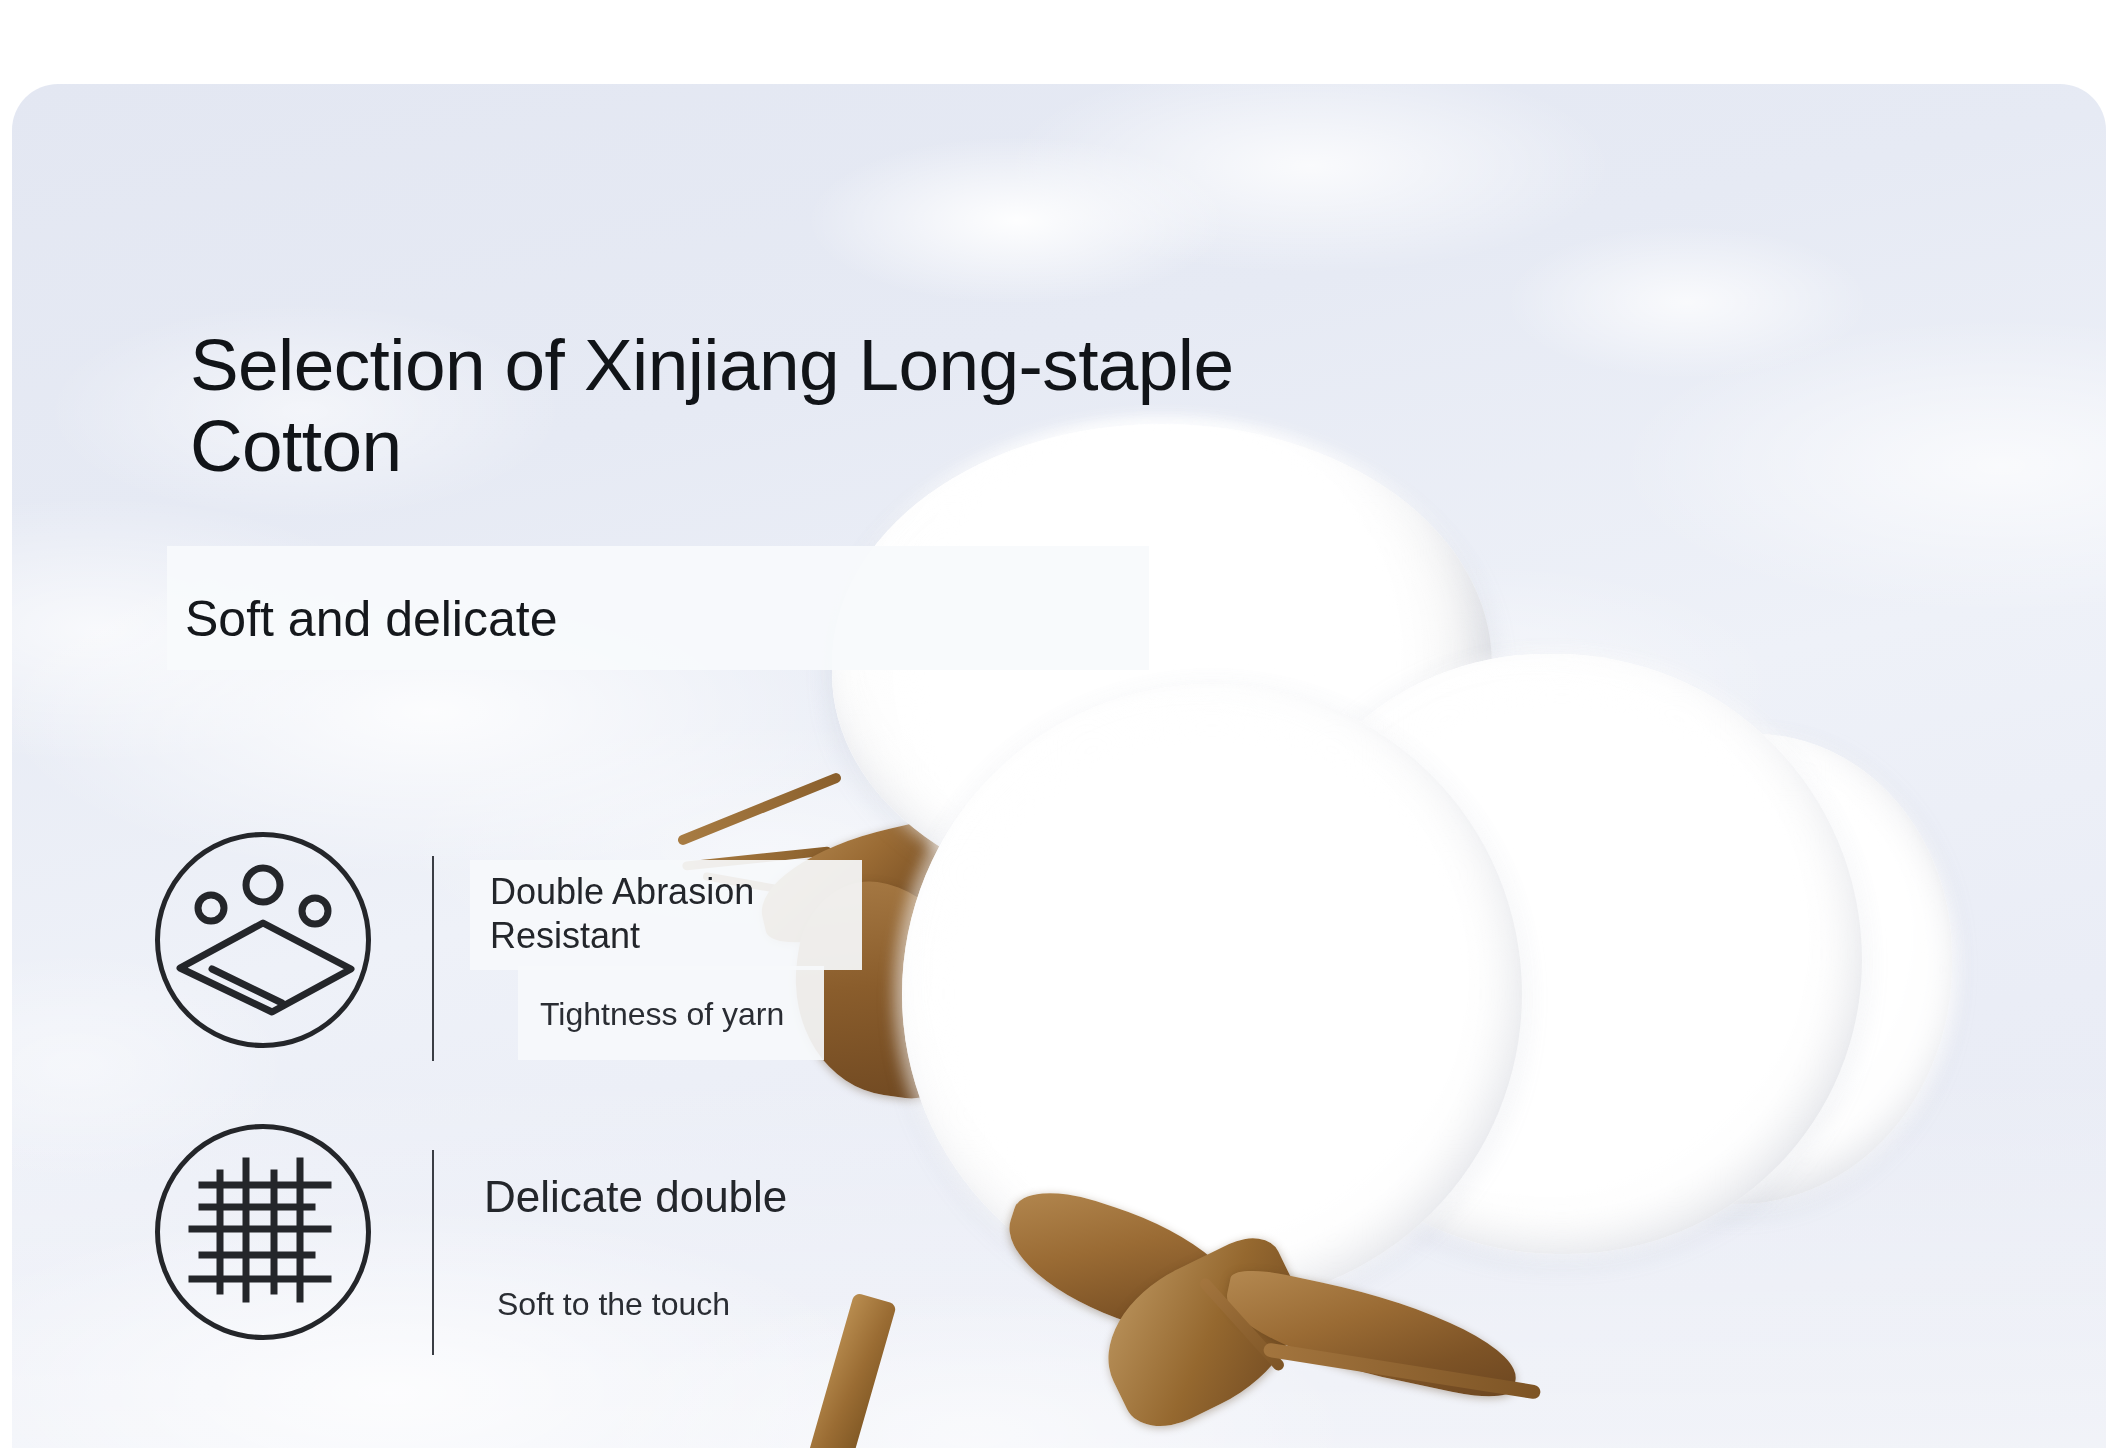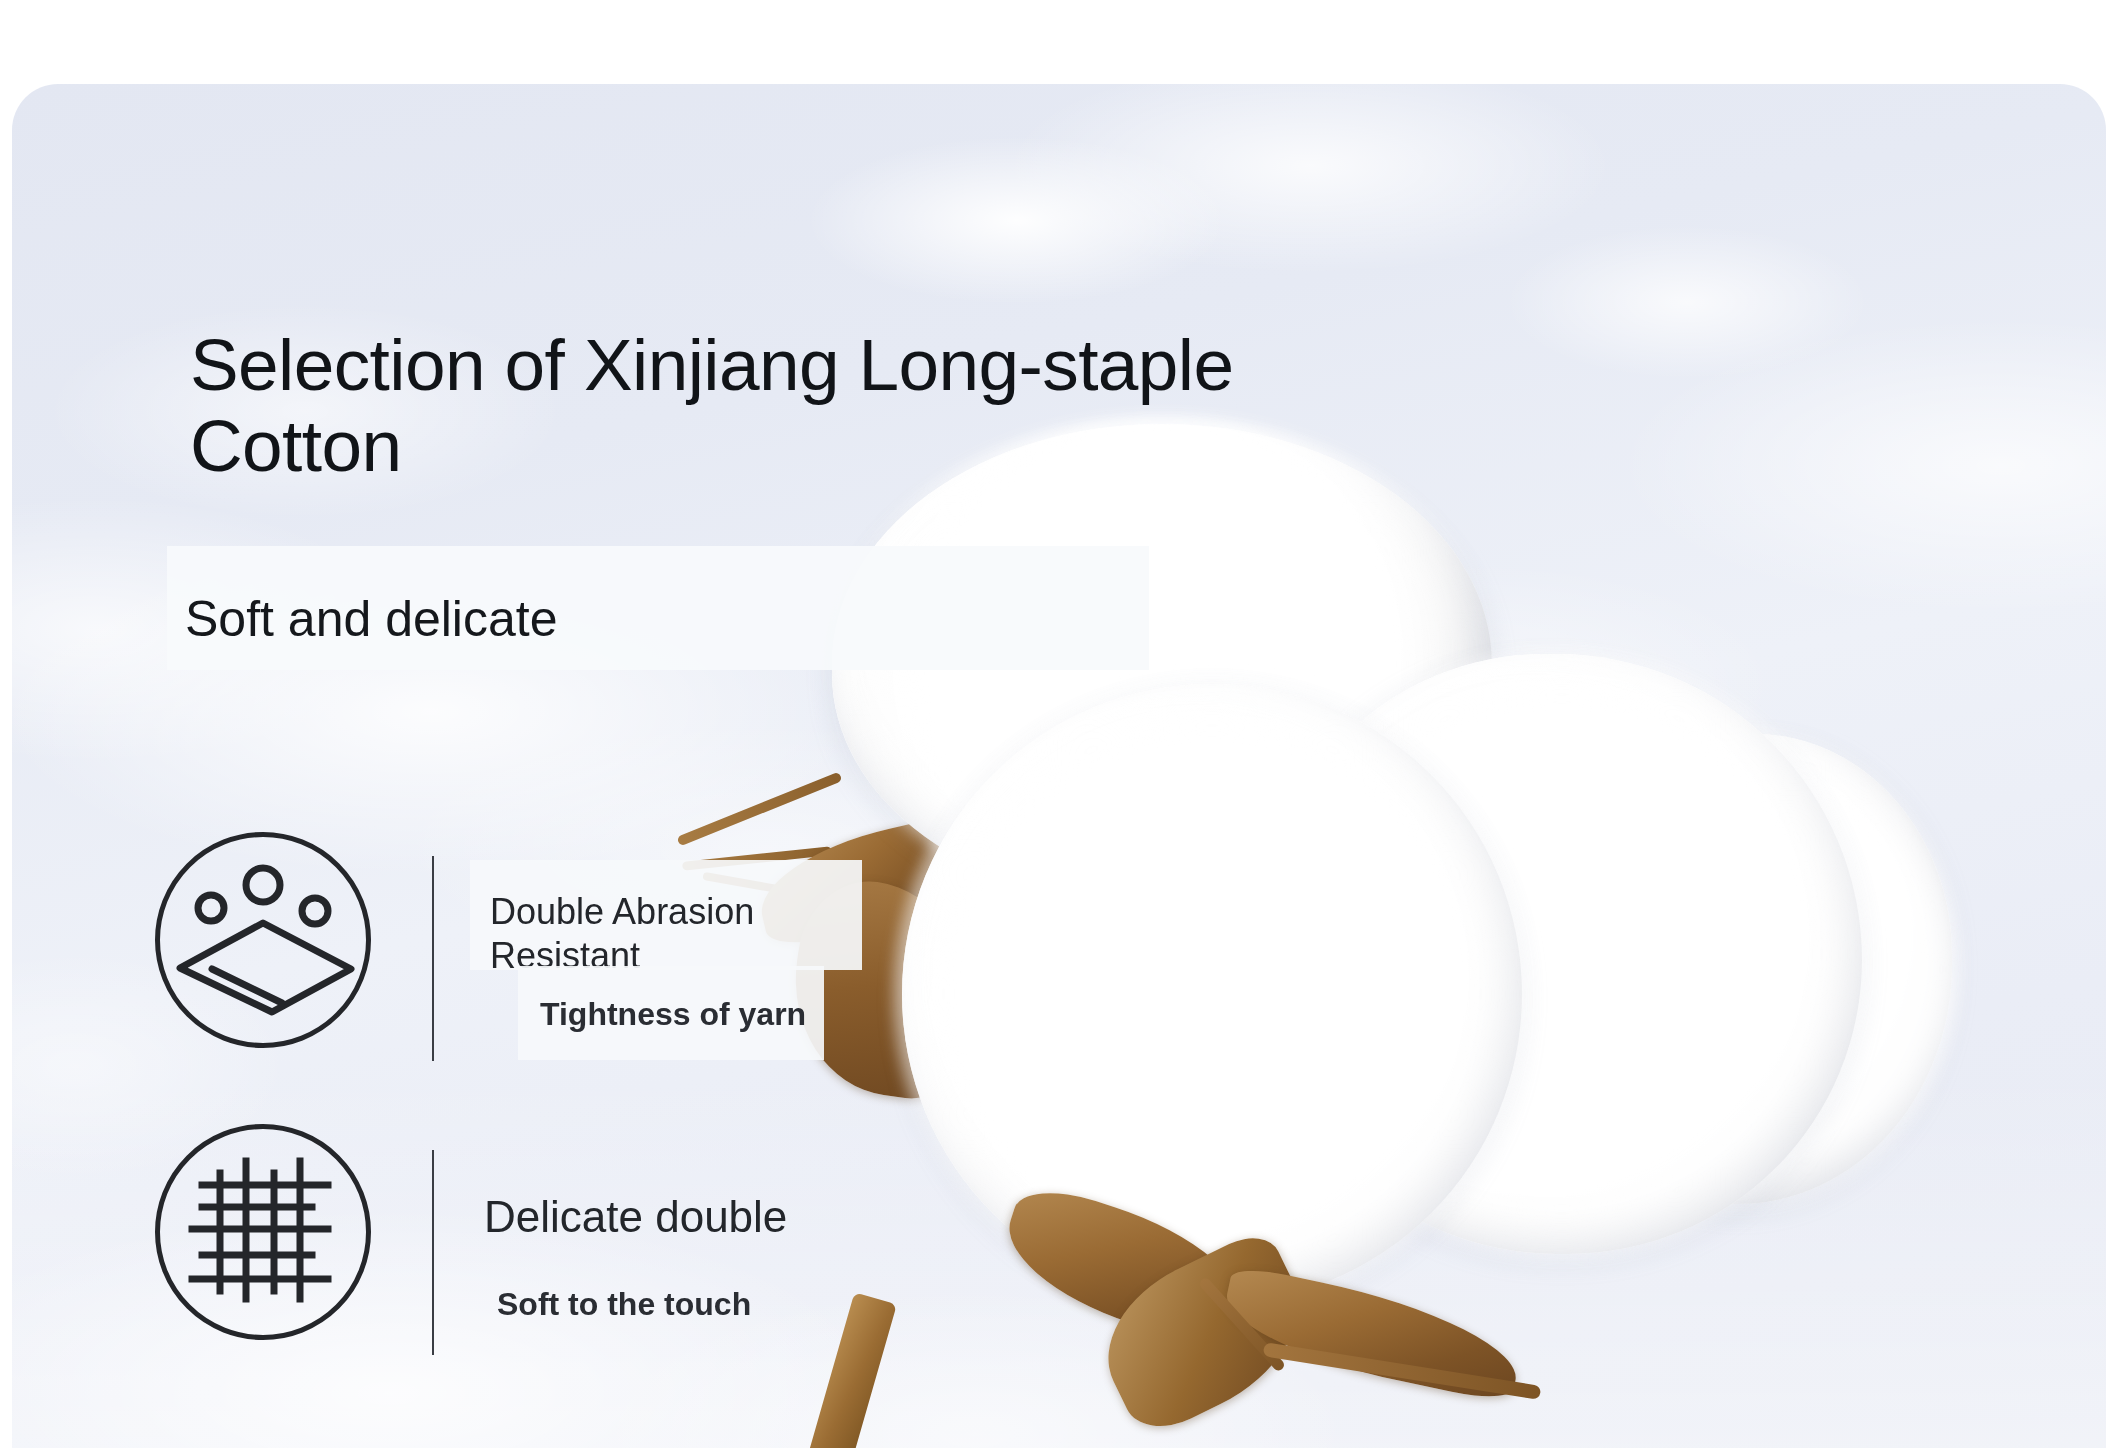--- a/index.html
+++ b/index.html
@@ -200,29 +200,28 @@
     background:rgba(246,248,251,.92);
   }
 
   .f-title {
     position:absolute;
     font-size:36px;
     line-height:1.22;
     color:#23262b;
     white-space:pre-line;
     font-weight:400;
-    margin-top:20px;
   }
   .f-title.big { font-size:44px; }
 
   .f-sub {
     position:absolute;
     font-size:32px;
     color:#2a2d33;
-    font-weight:700;
+    font-weight:400;
     white-space:nowrap;
   }
 
   svg { display:block; }
 </style>
 </head>
 <body>
 
 <div id="stage">
 

